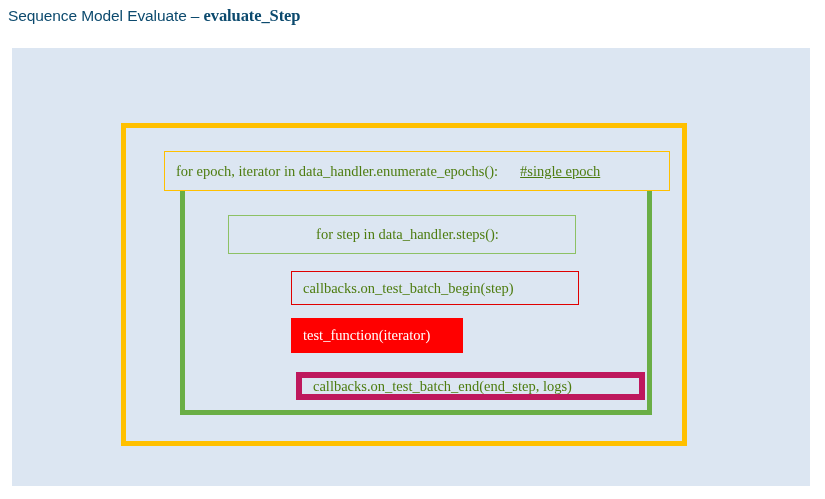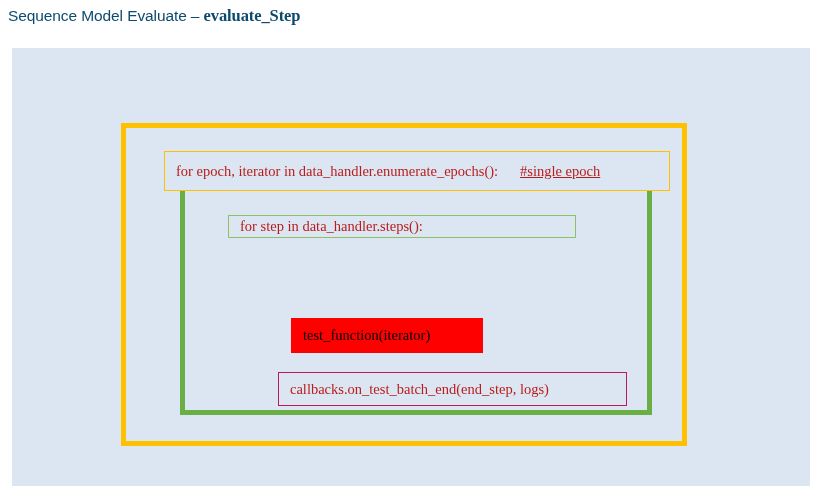--- a/index.html
+++ b/index.html
@@ -91,69 +91,70 @@
 
   
   .box {
     position: absolute;
     box-sizing: border-box;
     background: #dce6f2;
     display: flex;
     align-items: center;
     font-family: "Liberation Serif", serif;
     font-size: 14.5px;
-    color: #b91c1c;
+    color: #4d7c0f;
     white-space: nowrap;
     padding-left: 11px;
   }
 
   .box-epoch {
     left: 152px;
     top: 103px;
     width: 506px;
     height: 40px;
     border: 1px solid #ffc000;
   }
   .box-epoch .comment {
     padding-left: 22px;
     text-decoration: underline;
   }
 
   .box-step {
     left: 216px;
     top: 167px;
     width: 348px;
-    height: 23px;
+    height: 39px;
     border: 1px solid #8dc165;
+    justify-content: center;
   }
 
   .box-call-begin {
     left: 279px;
     top: 223px;
     width: 288px;
     height: 34px;
     border: 1px solid #e00000;
   }
 
   .box-test-fn {
     left: 279px;
     top: 270px;
-    width: 192px;
+    width: 172px;
     height: 35px;
     border: 1px solid #ff0000;
     background: #ff0000;
-    color: #000000;
+    color: #ffffff;
   }
 
   .box-call-end {
-    left: 266px;
+    left: 284px;
     top: 324px;
     width: 349px;
-    height: 34px;
-    border: 1px solid #be185d;
+    height: 28px;
+    border: 6px solid #be185d;
   }
 </style>
 </head>
 <body>
 
 <div id="root">
 
   <div class="title"><span>Sequence Model Evaluate – </span><span class="mono-part">evaluate_Step</span></div>
 
   <div class="canvas">
@@ -166,20 +167,23 @@
 
     <div class="box box-epoch">
       <span>for epoch, iterator in data_handler.enumerate_epochs():</span>
       <span class="comment">#single epoch</span>
     </div>
 
     <div class="box box-step">
       <span>for step in data_handler.steps():</span>
     </div>
 
+    <div class="box box-call-begin">
+      <span>callbacks.on_test_batch_begin(step)</span>
+    </div>
 
     <div class="box box-test-fn">
       <span>test_function(iterator)</span>
     </div>
 
     <div class="box box-call-end">
       <span>callbacks.on_test_batch_end(end_step, logs)</span>
     </div>
 
   </div>

